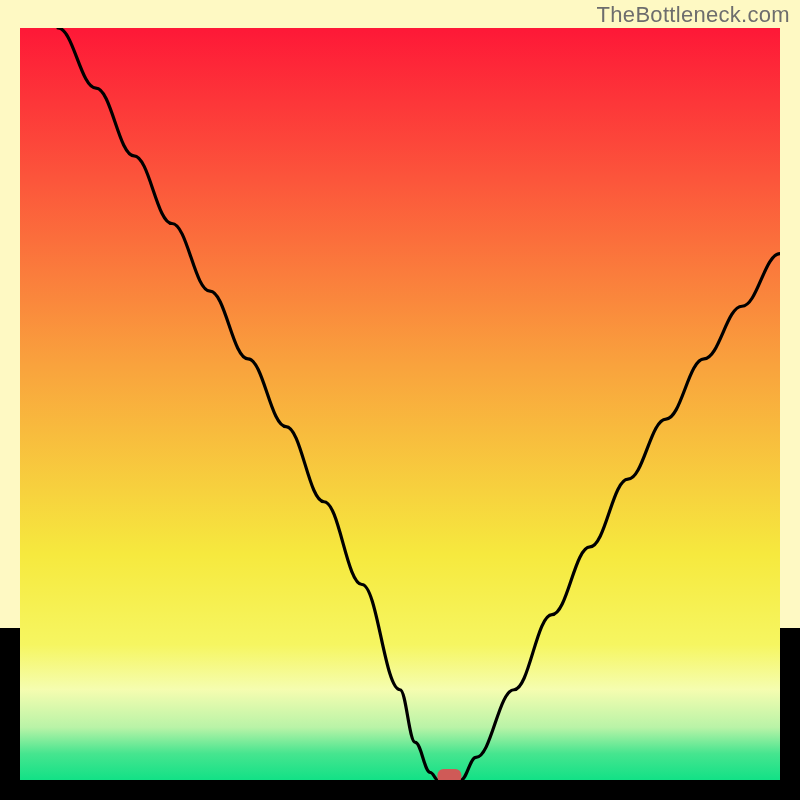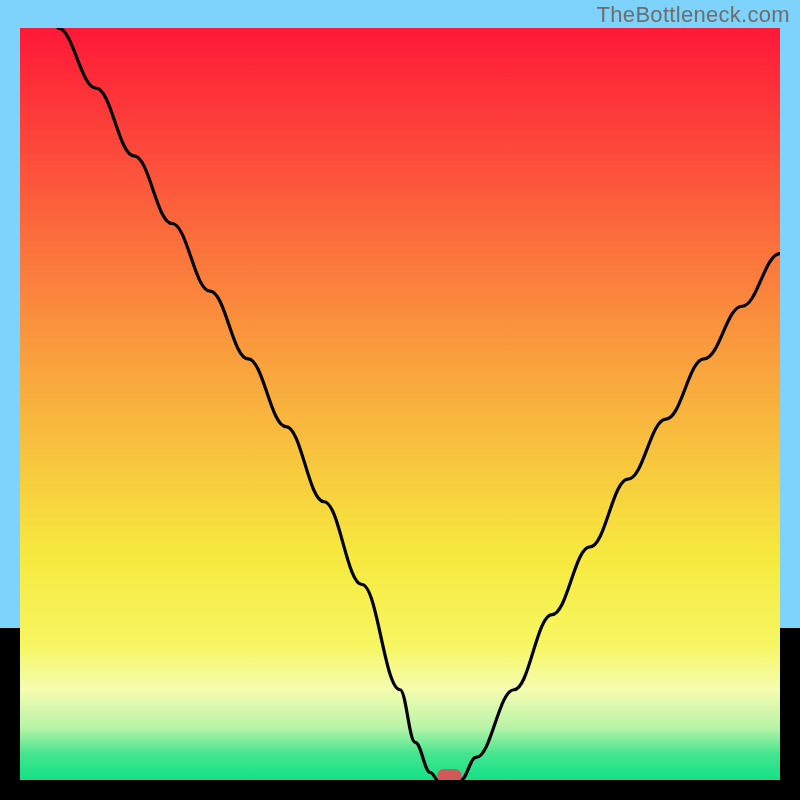--- a/index.html
+++ b/index.html
@@ -7,21 +7,21 @@
     padding: 0;
     width: 800px;
     height: 800px;
     background: #000;
     overflow: hidden;
   }
   .frame {
     position: relative;
     width: 800px;
     height: 628px;
-    background: #7dd3fc;
+    background: #fef9c3;
   }
   .watermark {
     position: absolute;
     top: 2px;
     right: 10px;
     color: #6d6d6d;
     font-family: Arial, Helvetica, sans-serif;
     font-size: 22px;
     font-weight: 500;
     letter-spacing: 0.3px;

